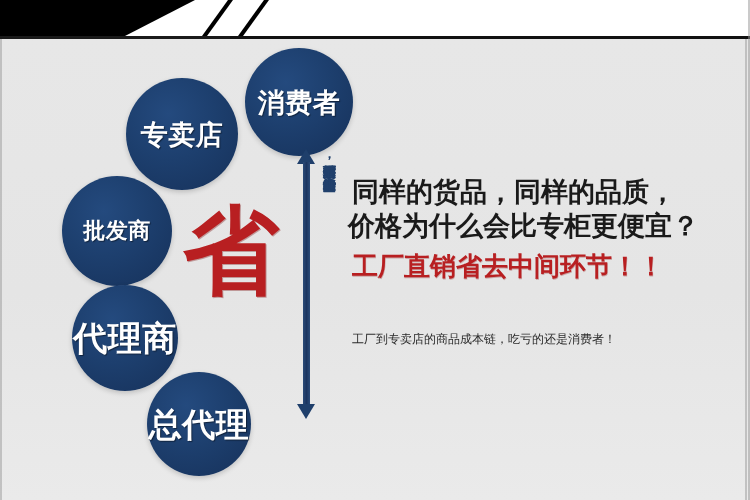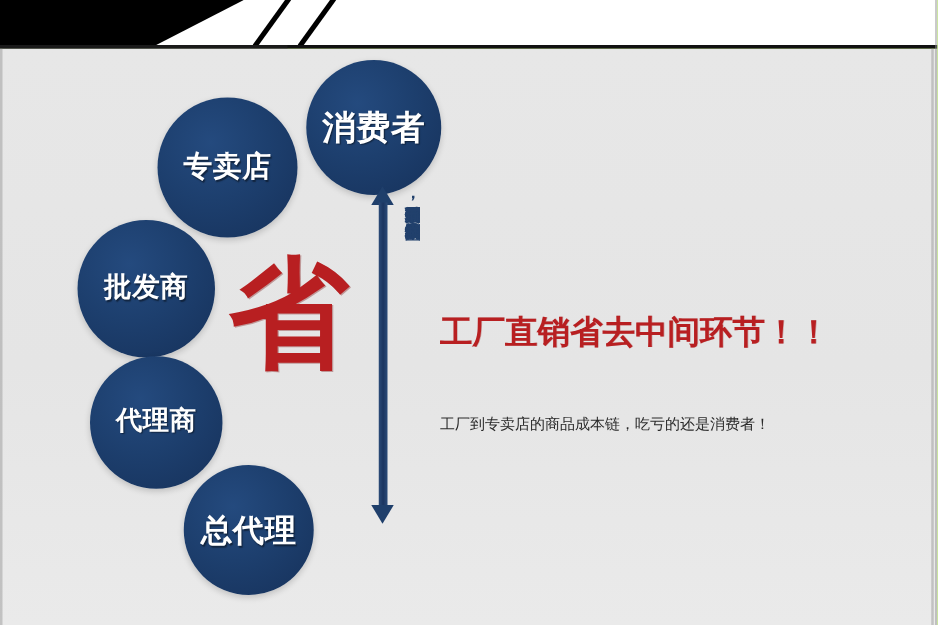--- a/index.html
+++ b/index.html
@@ -6,21 +6,21 @@
     margin: 0;
     padding: 0;
     background: #ffffff;
   }
   #canvas {
     position: relative;
     width: 750px;
     height: 500px;
     overflow: hidden;
     font-family: "DejaVu Sans", "Liberation Sans", sans-serif;
-    background: #84cc16;
+    background: #bef264;
   }
 
   
   .banner {
     position: absolute;
     left: 0; top: 0;
     width: 750px;
     height: 36px;
     background: #ffffff;
     overflow: hidden;
@@ -217,39 +217,43 @@
 
   <div class="body-area"></div>
   <div class="edge-left"></div>
   <div class="edge-right"></div>
   <div class="edge-right2"></div>
 
   <div class="node" id="node-consumer" style="left: 245px; top: 48px; width: 108px; height: 108px;">
     <span class="node-label" style="font-size: 27px;">消费者</span>
   </div>
   <div class="node" id="node-store" style="left: 126px; top: 78px; width: 112px; height: 112px;">
-    <span class="node-label" style="font-size: 23px;">专卖店</span>
+    <span class="node-label" style="font-size: 27px;">专卖店</span>
   </div>
   <div class="node" id="node-wholesaler" style="left: 62px; top: 176px; width: 110px; height: 110px;">
     <span class="node-label" style="font-size: 22px;">批发商</span>
   </div>
   <div class="node" id="node-agent" style="left: 72px; top: 285px; width: 106px; height: 106px;">
-    <span class="node-label" style="font-size: 21px; font-family: Liberation Mono, monospace;">代理商</span>
+    <span class="node-label" style="font-size: 34px;">代理商</span>
   </div>
   <div class="node" id="node-head-agent" style="left: 147px; top: 372px; width: 104px; height: 104px;">
-    <span class="node-label" style="font-size: 25px;">总代理</span>
+    <span class="node-label" style="font-size: 33px;">总代理</span>
   </div>
 
   <div class="save-char">省</div>
 
   <div class="arrow-head-up"></div>
   <div class="arrow-shaft"></div>
   <div class="arrow-head-down"></div>
   <div class="arrow-caption">工厂直销省去中间环节，给消费者最大价格空间！</div>
 
+  <div class="headline">
+    <div>同样的货品，同样的品质，</div>
+    <div class="headline-line2">价格为什么会比专柜更便宜？</div>
+  </div>
 
   <div class="subhead">
     <div>工厂直销省去中间环节！！</div>
   </div>
 
   <div class="footnote">工厂到专卖店的商品成本链，吃亏的还是消费者！</div>
 
 </div>
 
 </body></html>

